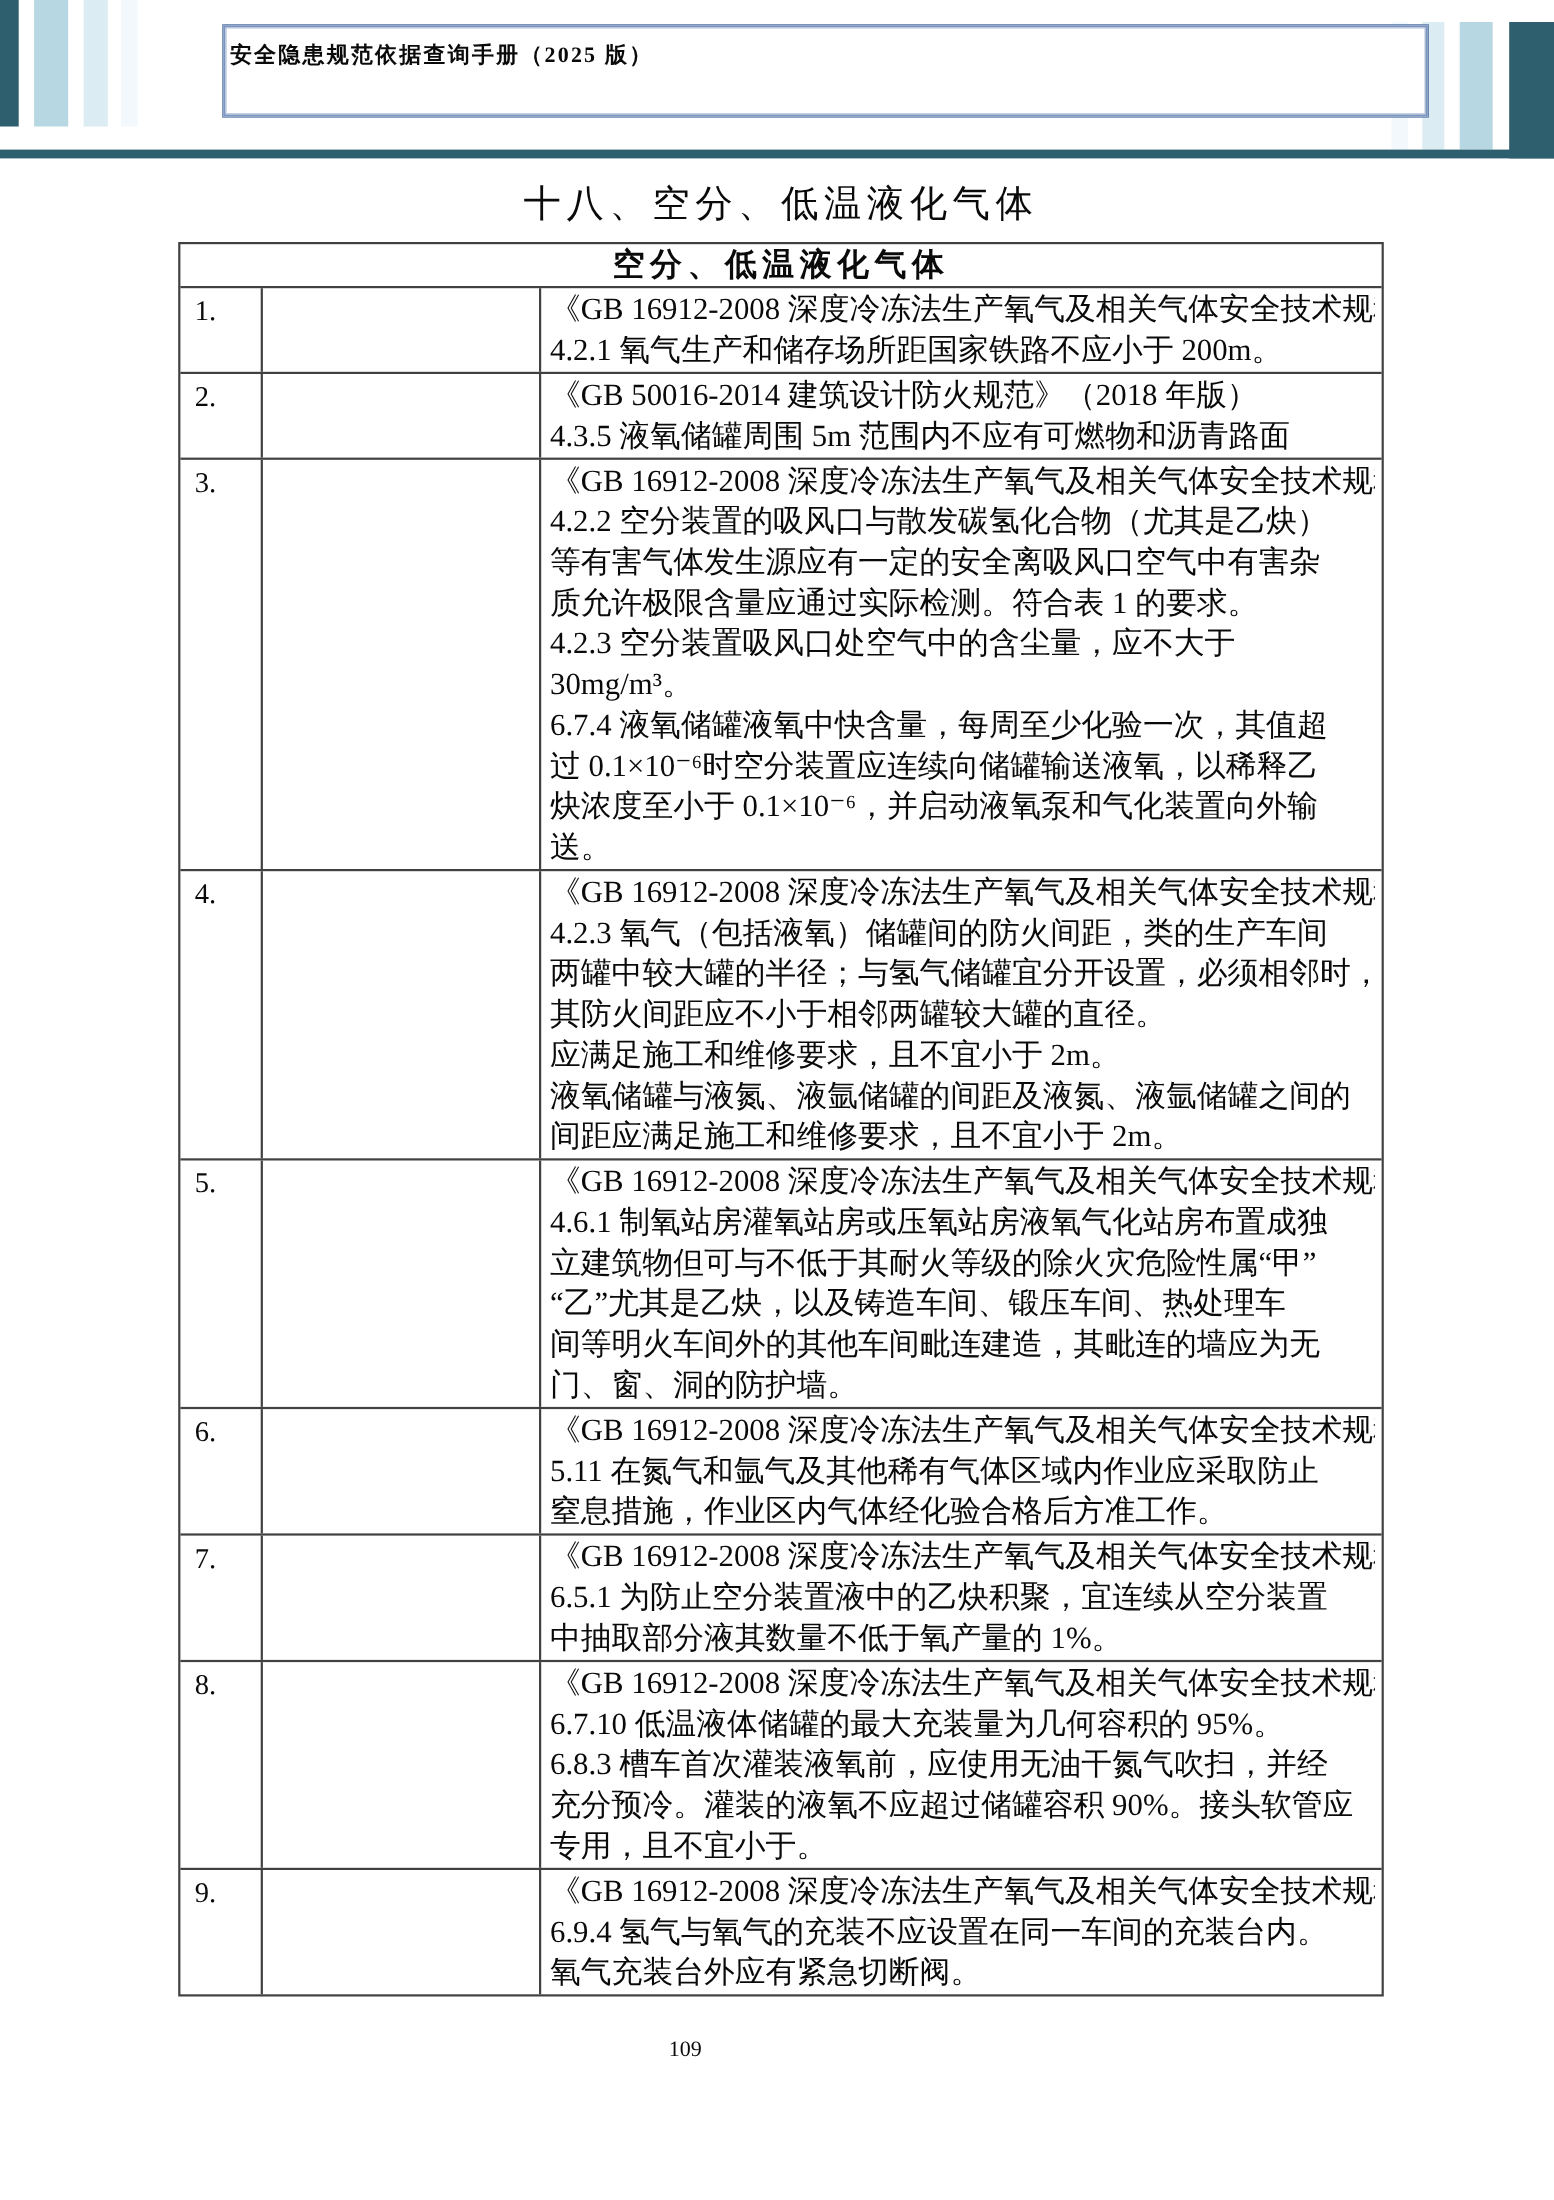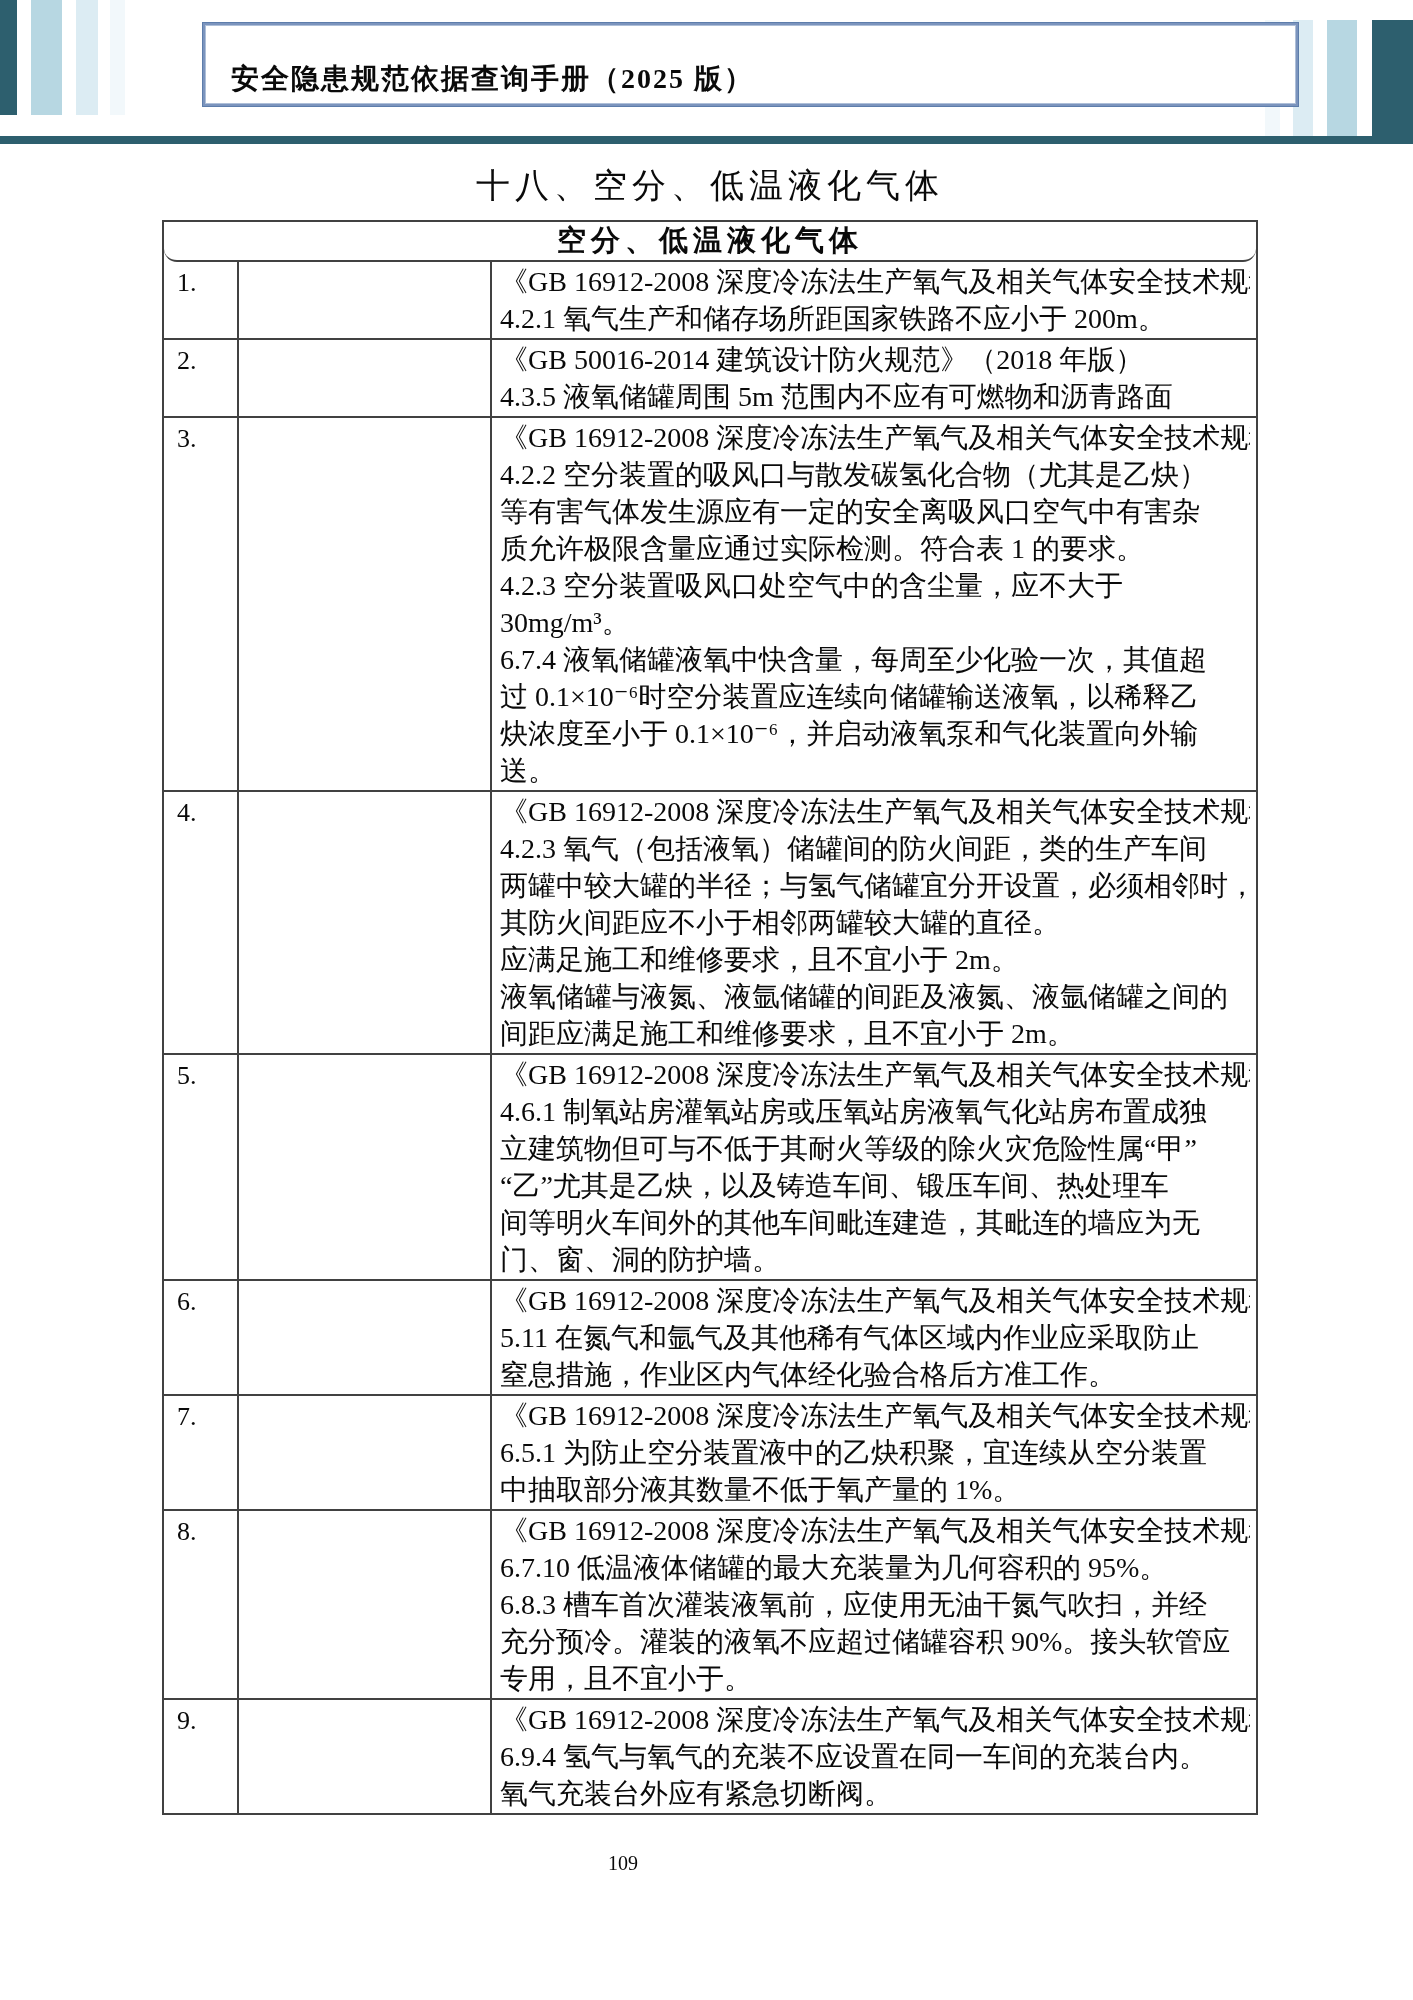--- a/index.html
+++ b/index.html
@@ -25,38 +25,37 @@
   #bar-r3{left:1327px;top:20px;width:30px;height:116px;background:var(--light-blue);}
   #bar-r4{left:1372px;top:20px;width:41px;height:124px;background:var(--teal);}
   
   #title-box{
     left:203px;top:23px;width:1095px;height:83px;box-sizing:border-box;
     border:2px solid var(--box-border);
     box-shadow:inset 0 0 0 1px #aebfd8, 0 0 0 1px #5d7dab;
     background:#ffffff;
   }
   #title-box .ttl{
-    padding:11px 0 0 26px;font-size:28px;font-weight:bold;letter-spacing:2px;
+    padding:11px 0 0 4px;font-size:20px;font-weight:bold;letter-spacing:2px;
     white-space:nowrap;
-    margin-top:24px;
   }
   
   #section-title{
     left:162px;top:166px;width:1096px;text-align:center;
     font-size:34px;line-height:40px;font-weight:normal;letter-spacing:5px;white-space:nowrap;
   }
   
   #rules-table{
     left:162px;top:220px;width:1096px;box-sizing:border-box;
     border:2px solid var(--table-border);background:#fff;
   }
   #table-title{
     height:38px;border-bottom:2px solid var(--table-border);
     display:flex;align-items:center;justify-content:center;
-    font-size:29px;font-weight:bold;letter-spacing:5px;white-space:nowrap;border-radius:13px;
+    font-size:29px;font-weight:bold;letter-spacing:5px;white-space:nowrap;
   }
   .row{display:flex;border-top:2px solid var(--table-border);}
   .row:first-child{border-top:none;}
   .cell-num{
     width:75px;box-sizing:border-box;border-right:2px solid var(--table-border);
     font-size:26px;line-height:34px;padding:4px 0 0 13px;flex:none;
   }
   .cell-mid{width:253px;box-sizing:border-box;border-right:2px solid var(--table-border);flex:none;}
   .cell-text{flex:1;min-width:0;padding:1px 6px 1px 8px;}
   .line{

